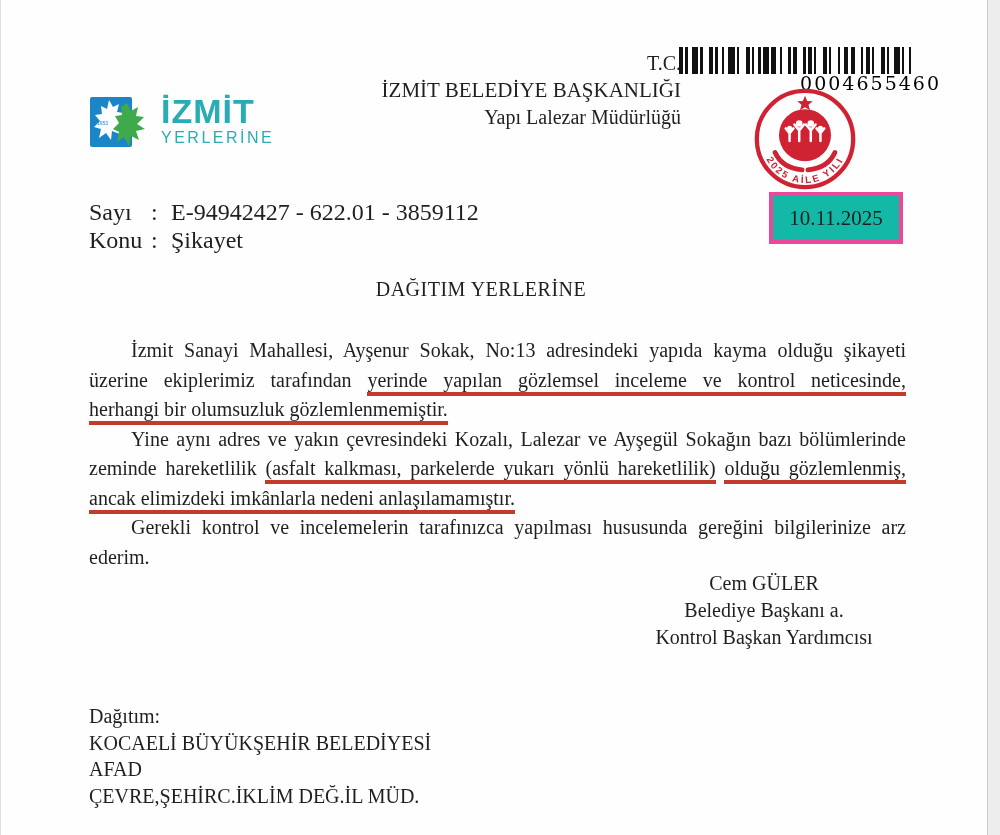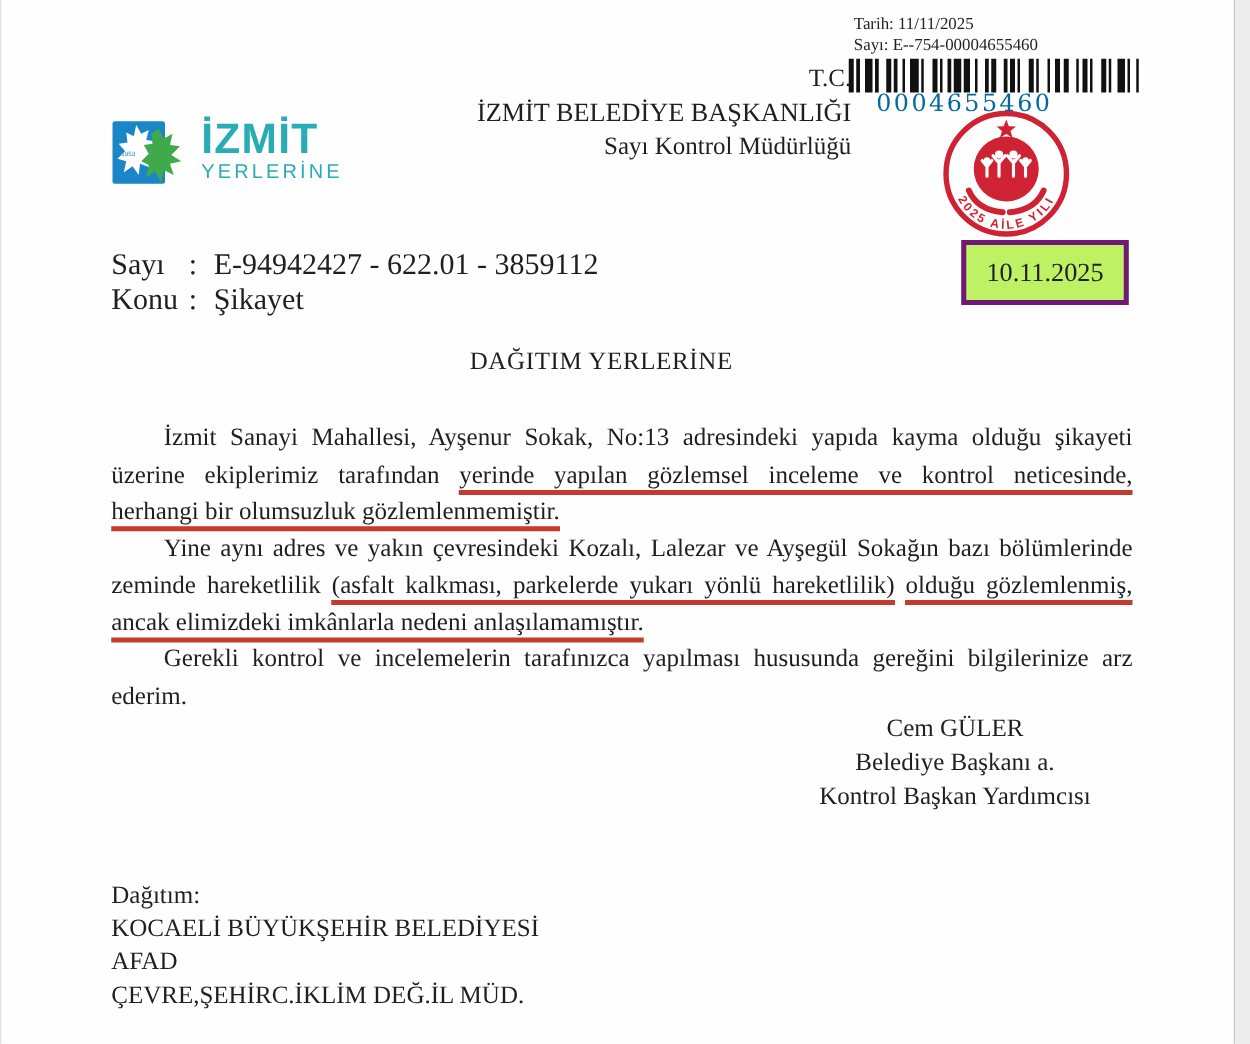--- a/index.html
+++ b/index.html
@@ -18,21 +18,21 @@
     border-right:1px solid #c9c9c9;
     box-sizing:border-box;
   }
   .edge-strip{position:absolute;right:0;top:0;width:12px;height:835px;background:#ededed;}
 
   
   .meta{position:absolute;left:682px;top:10px;font-size:13.5px;color:#222;line-height:17px;white-space:nowrap;}
   .barcode{position:absolute;left:678px;top:47px;width:290px;height:27px;display:flex;align-items:stretch;}
   .barcode .b{background:#111;}
   .barcode .s{background:transparent;}
-  .barcode-num{position:absolute;left:700px;top:72px;width:240px;text-align:left;font-size:19px;letter-spacing:2px;color:#0369a1;font-family:"DejaVu Serif",serif;}
+  .barcode-num{position:absolute;left:700px;top:72px;width:240px;text-align:right;font-size:19px;letter-spacing:2px;color:#000000;font-family:"DejaVu Serif",serif;}
 
   
   .stamp{position:absolute;left:751px;top:86px;width:106px;height:106px;}
 
   
   .logo{position:absolute;left:88px;top:93px;display:flex;align-items:flex-start;}
   .logo-mark{width:64px;height:68px;position:relative;}
   .logo-text{margin-left:8px;font-family:"Liberation Sans",sans-serif;color:#2aacb4;}
   .logo-title{font-size:34px;font-weight:bold;letter-spacing:1px;line-height:36px;}
   .logo-sub{font-size:16px;letter-spacing:2.5px;line-height:18px;}
@@ -43,22 +43,22 @@
   .hdr .org{font-size:21px;}
   .hdr .dept{font-size:20px;}
 
   
   .refs{position:absolute;left:88px;top:198px;font-size:24px;line-height:28px;}
   .ref-row{display:flex;}
   .ref-label{width:62px;}
   .ref-colon{width:20px;}
   .datebox{
     position:absolute;left:768px;top:192px;width:126px;height:44px;
-    border:4px solid #701a75;display:flex;align-items:center;justify-content:center;
-    font-size:21px;color:#1f1f1f;background:#bef264;
+    border:4px solid #ec4899;display:flex;align-items:center;justify-content:center;
+    font-size:21px;color:#1f1f1f;background:#14b8a6;
   }
 
   .subject{position:absolute;left:280px;top:278px;width:400px;text-align:center;font-size:20px;letter-spacing:.5px;}
 
   
   .body-text{position:absolute;left:88px;top:336px;width:817px;font-size:20px;}
   .line{height:29.5px;line-height:29.5px;text-align:justify;text-align-last:justify;white-space:normal;}
   .line.last{text-align:left;text-align-last:left;}
   .line.indent{text-indent:42px;}
   .u{border-bottom:4px solid #c23b2c;padding-bottom:1px;}
@@ -67,24 +67,20 @@
   .sig{position:absolute;left:623px;top:570px;width:280px;text-align:center;font-size:20px;line-height:27px;}
 
   
   .dist{position:absolute;left:88px;top:703px;font-size:20px;line-height:26.5px;}
 </style>
 </head>
 <body>
 
 <div class="page">
 
-  <div class="meta">
-    <div>Tarih:  11/11/2025</div>
-    <div>Sayı:  E--754-00004655460</div>
-  </div>
 
   <div class="barcode" id="barcode">
       <div class="b" style="width: 4.3px;"></div>
       <div class="s" style="width: 2.15px;"></div>
       <div class="b" style="width: 2.15px;"></div>
       <div class="s" style="width: 4.3px;"></div>
       <div class="b" style="width: 6.45px;"></div>
       <div class="s" style="width: 2.15px;"></div>
       <div class="b" style="width: 2.15px;"></div>
       <div class="s" style="width: 6.45px;"></div>
@@ -195,21 +191,21 @@
     </div>
     <div class="logo-text">
       <div class="logo-title">İZMİT</div>
       <div class="logo-sub">YERLERİNE</div>
     </div>
   </div>
 
   <div class="hdr">
     <div class="tc">T.C.</div>
     <div class="org">İZMİT BELEDİYE BAŞKANLIĞI</div>
-    <div class="dept">Sayı Kontrol Müdürlüğü</div>
+    <div class="dept">Yapı Lalezar Müdürlüğü</div>
   </div>
 
   <div class="refs">
     <div class="ref-row">
       <span class="ref-label">Sayı</span>
       <span class="ref-colon">:</span>
       <span>E-94942427 - 622.01 - 3859112</span>
     </div>
     <div class="ref-row">
       <span class="ref-label">Konu</span>

